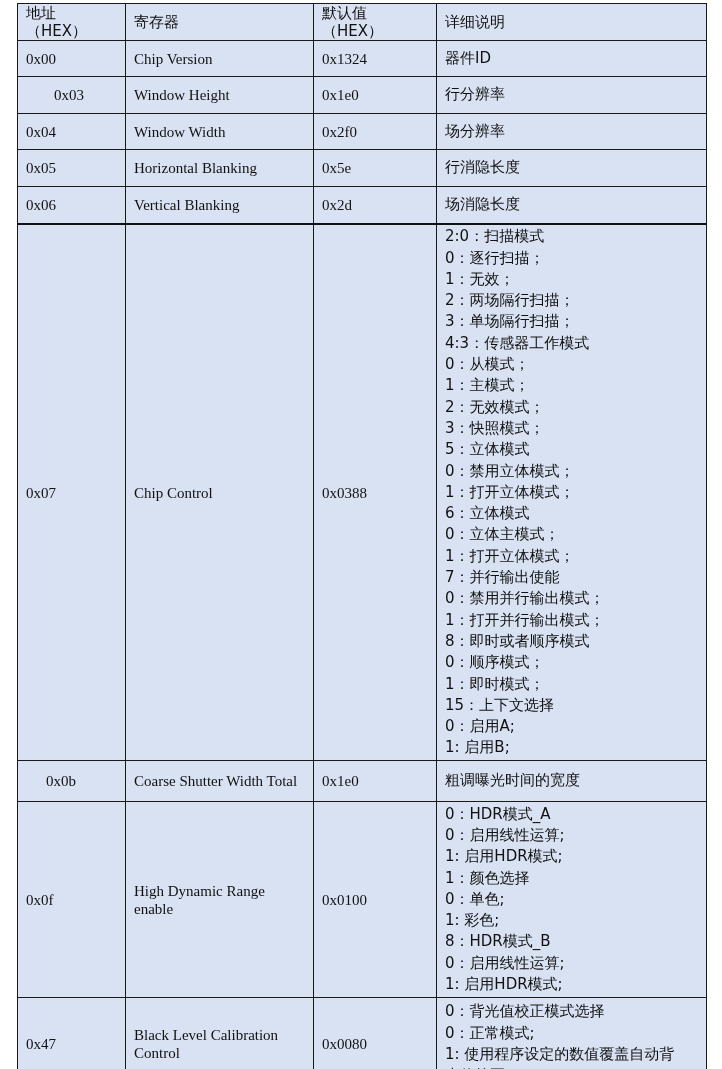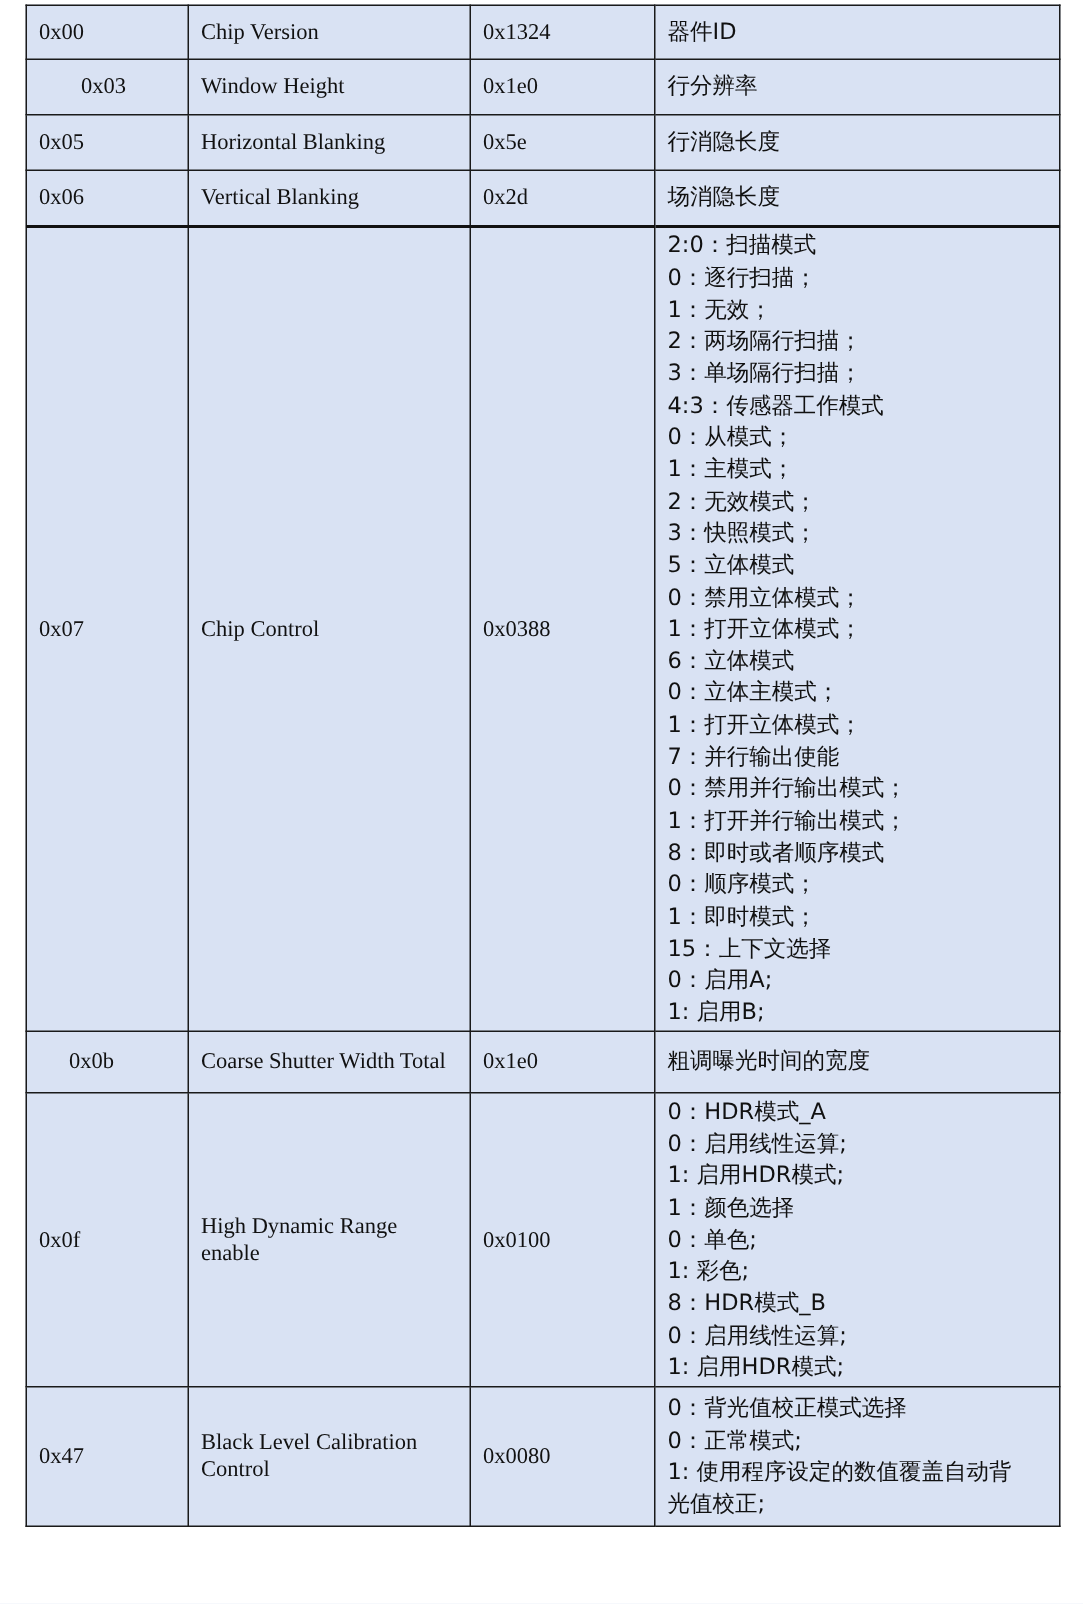--- a/index.html
+++ b/index.html
@@ -21,34 +21,48 @@
 <body>
 
 <table class="reg">
   <colgroup>
       <col class="c1">
       <col class="c2">
       <col class="c3">
       <col class="c4">
     </colgroup>
   <tbody id="tbody">
+    <tr class="h36">
+      <td class="cn">地址（HEX）</td>
+      <td class="cn">寄存器</td>
+      <td class="cn">默认值（HEX）</td>
+      <td class="cn">详细说明</td>
+    </tr>
   <tr>
         <td style="height: 35px;">0x00</td>
         <td style="height: 35px;">Chip Version</td>
         <td style="height: 35px;">0x1324</td>
         <td class="desc" style="height: 35px;">
           <span class="line">器件ID</span>
         </td>
       </tr>
       <tr>
         <td style="height: 36px; padding-left: 36px;">0x03</td>
         <td style="height: 36px;">Window Height</td>
         <td style="height: 36px;">0x1e0</td>
         <td class="desc" style="height: 36px;">
           <span class="line">行分辨率</span>
+        </td>
+      </tr>
+      <tr>
+        <td style="height: 35px;">0x04</td>
+        <td style="height: 35px;">Window Width</td>
+        <td style="height: 35px;">0x2f0</td>
+        <td class="desc" style="height: 35px;">
+          <span class="line">场分辨率</span>
         </td>
       </tr>
       <tr>
         <td style="height: 36px;">0x05</td>
         <td style="height: 36px;">Horizontal Blanking</td>
         <td style="height: 36px;">0x5e</td>
         <td class="desc" style="height: 36px;">
           <span class="line">行消隐长度</span>
         </td>
       </tr>

